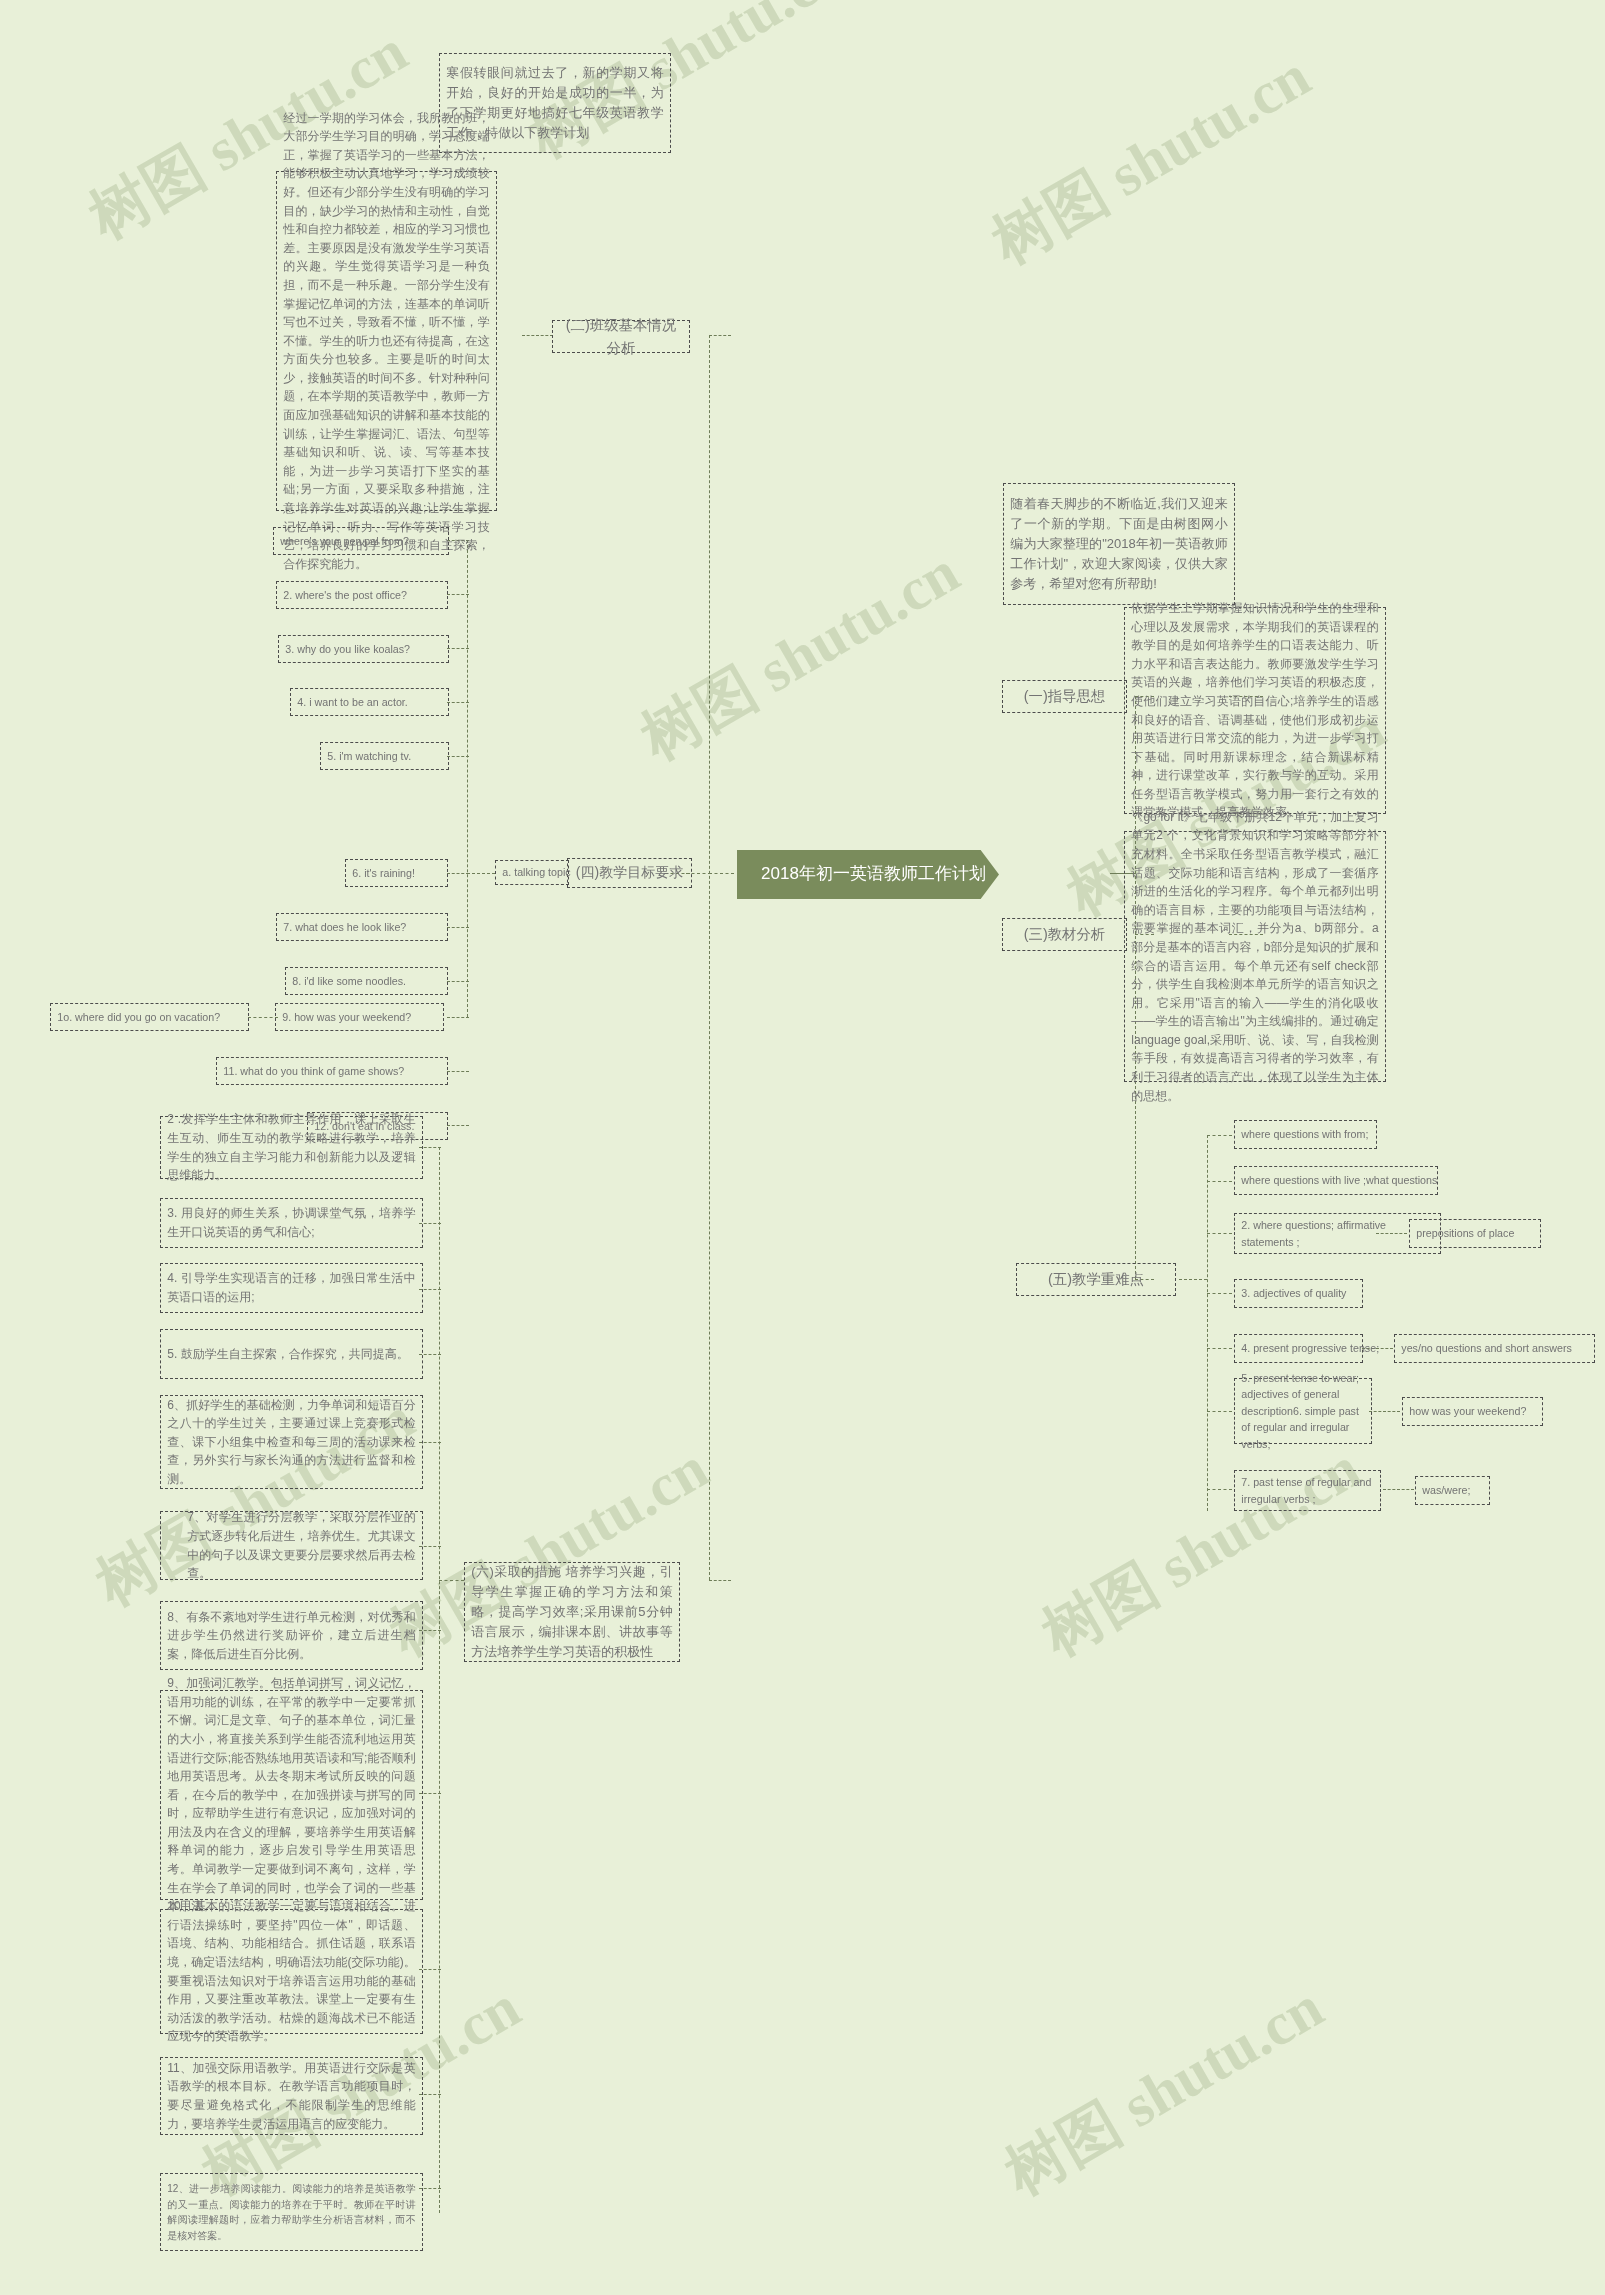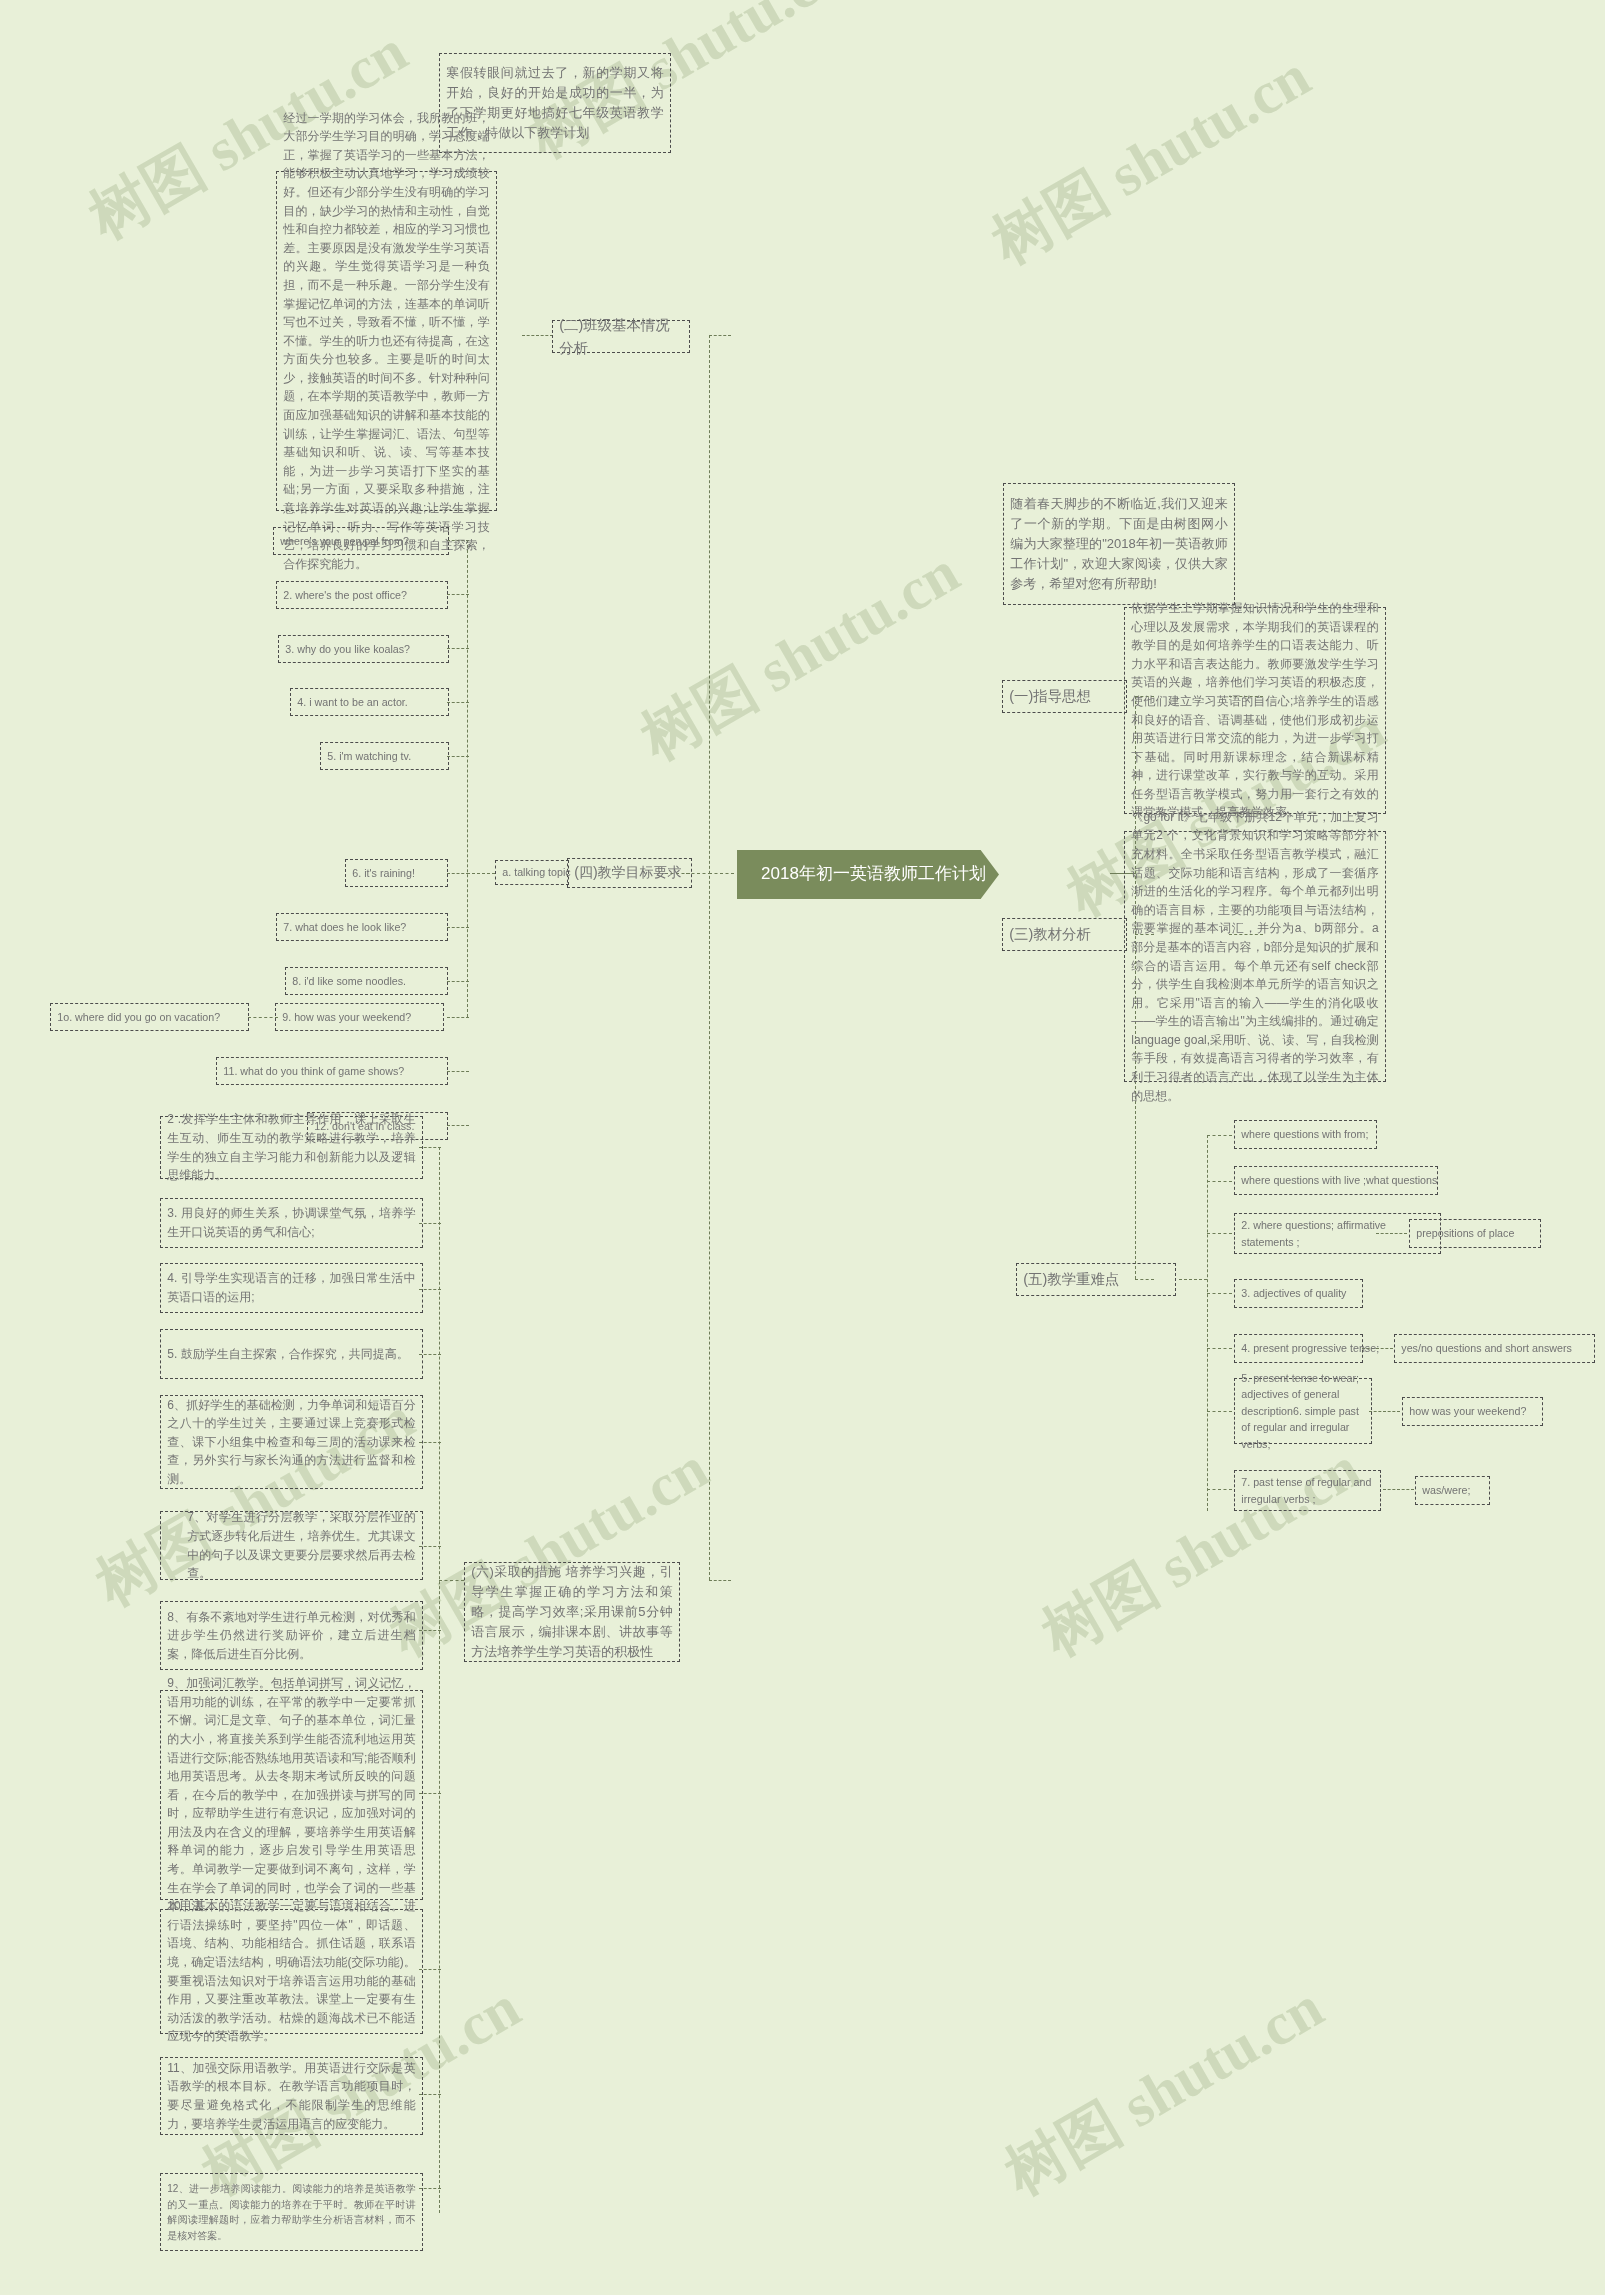--- a/index.html
+++ b/index.html
@@ -47,21 +47,21 @@
   .node.cn > span {
     text-align: justify;
     text-justify: inter-ideograph;
   }
   .node.en > span {
     white-space: nowrap;
   }
   .node.wrap-en > span {
     white-space: normal;
   }
-  .node.center-text > span { text-align: left; }
+  .node.center-text > span { text-align: center; }
 
   
   .root {
     position: absolute;
     background: #7a8c5c;
     color: #ffffff;
     display: flex;
     align-items: center;
     justify-content: center;
     text-align: center;

